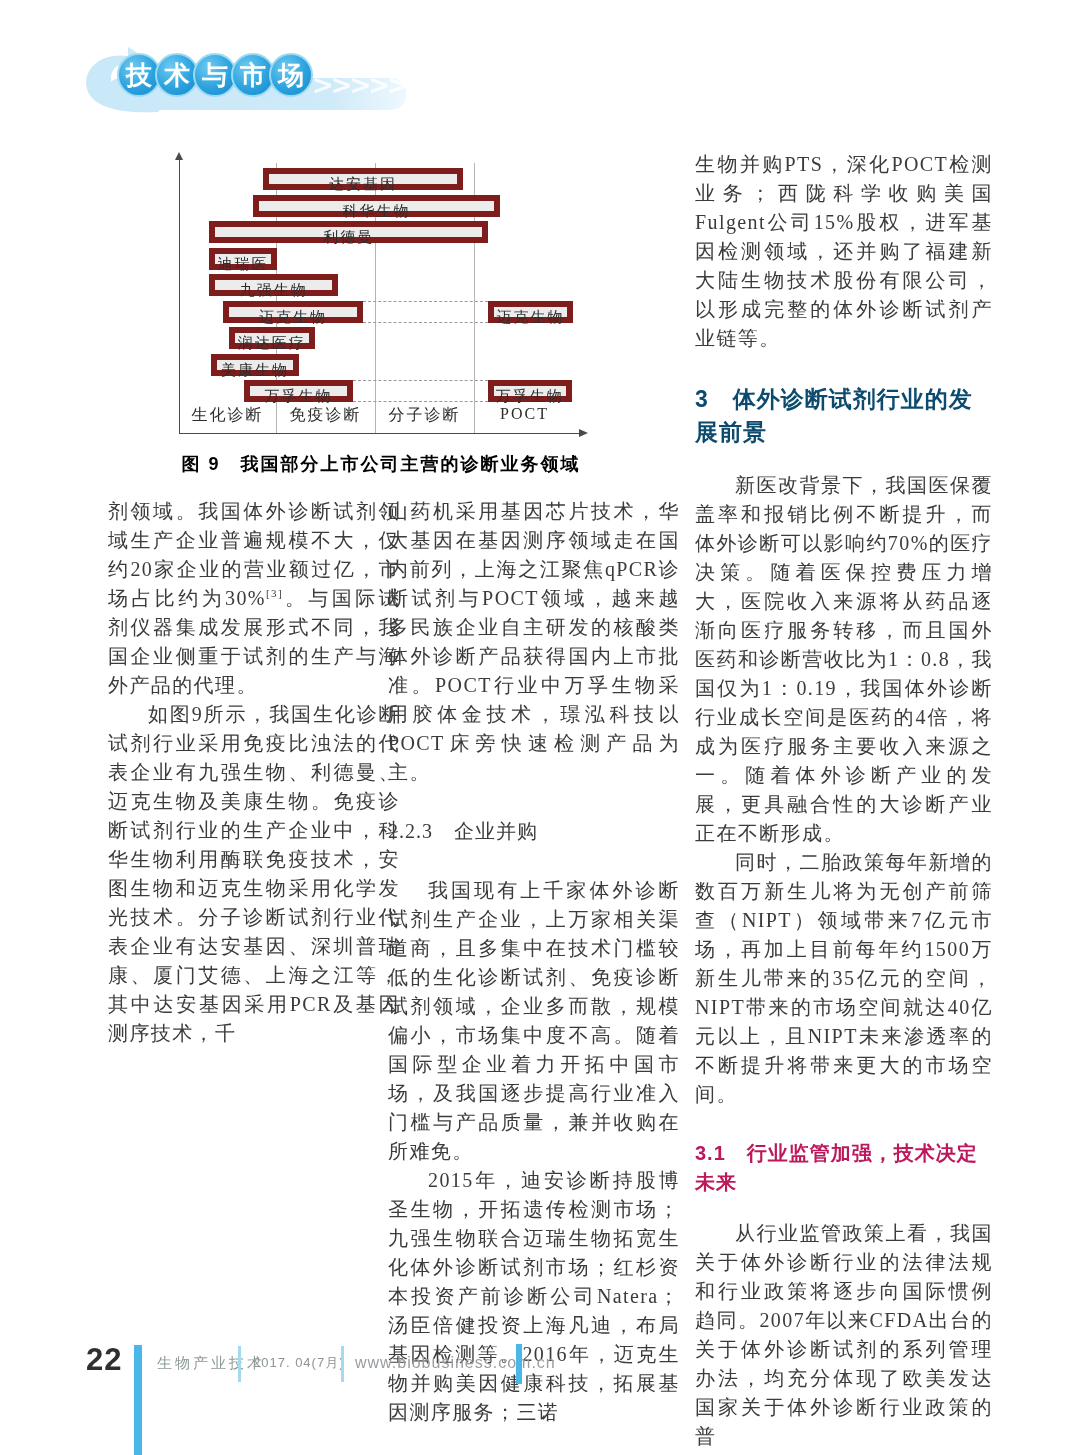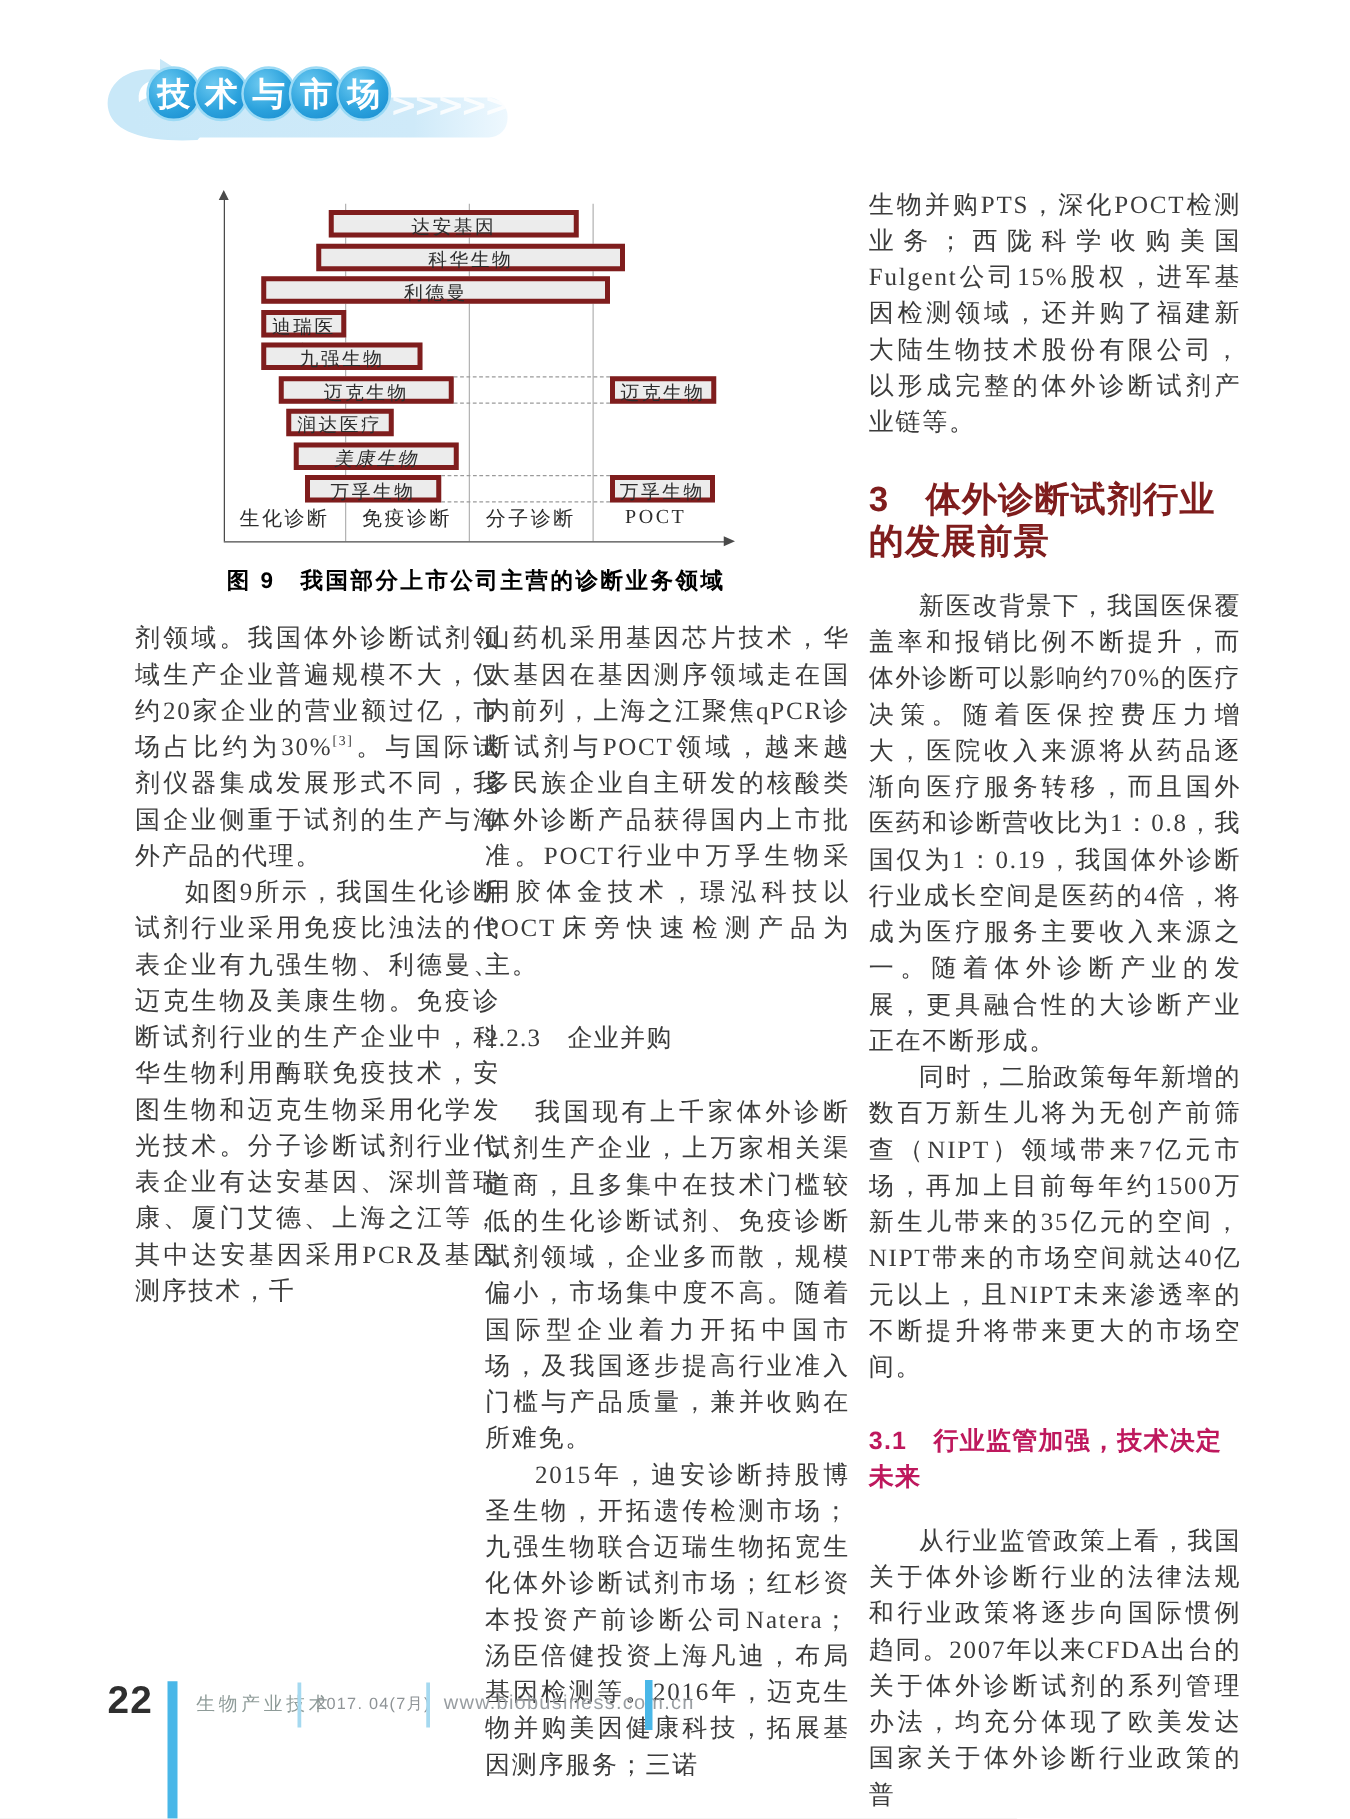--- a/index.html
+++ b/index.html
@@ -19,39 +19,39 @@
 
   
   .chart{position:absolute;left:160px;top:148px;width:442px;height:304px;font-size:15px;color:#2c2c2c;}
   .gridline{position:absolute;top:15px;height:270px;width:1px;background:#b4b4b4;}
   .axis-y{position:absolute;left:19px;top:12px;width:1px;height:273px;background:#4a4a4a;}
   .axis-y-arrow{position:absolute;left:15px;top:4px;width:0;height:0;
       border-left:4px solid transparent;border-right:4px solid transparent;border-bottom:8px solid #4a4a4a;}
   .axis-x{position:absolute;left:19px;top:285px;width:401px;height:1px;background:#4a4a4a;}
   .axis-x-arrow{position:absolute;left:419px;top:281px;width:0;height:0;
       border-top:4px solid transparent;border-bottom:4px solid transparent;border-left:9px solid #4a4a4a;}
-  .bar{position:absolute;height:22px;box-sizing:border-box;background:#ececec;border:4px solid #7f1d1d;
+  .bar{position:absolute;height:22px;box-sizing:border-box;background:#ececec;border:6px solid #7f1d1d;
       text-align:center;line-height:20px;letter-spacing:2px;}
   .dash{position:absolute;height:0;border-top:1px dashed #9a9a9a;}
   .cat-label{position:absolute;top:257px;transform:translateX(-50%);font-size:16px;letter-spacing:2px;white-space:nowrap;}
   .caption{position:absolute;left:160px;top:452px;width:442px;text-align:center;
       font-family:"Liberation Sans","DejaVu Sans",sans-serif;font-weight:bold;font-size:18px;
       color:#000000;letter-spacing:2px;}
 
   
   .col{position:absolute;font-size:20px;line-height:29px;text-align:justify;letter-spacing:1.4px;}
   .col1{left:86px;top:497px;width:292px;margin-left:22px;}
   .col2{left:388px;top:497px;width:292px;}
   .col3{left:695px;top:150px;width:298px;}
   .col .p{margin:0;}
   .col .indent{text-indent:2em;}
   .col sup{font-size:0.55em;vertical-align:super;line-height:0;}
   .h-serif{margin:30px 0;font-size:20px;letter-spacing:1px;}
   .h-blue{margin:30px 0 22px;font-family:"Liberation Sans","DejaVu Sans",sans-serif;font-weight:bold;
-      font-size:28px;line-height:33px;color:#7f1d1d;letter-spacing:1px;text-align:left;}
+      font-size:23px;line-height:33px;color:#0c4a6e;letter-spacing:1px;text-align:left;}
   .h-bold{margin:30px 0 22px;font-family:"Liberation Sans","DejaVu Sans",sans-serif;font-weight:bold;
       font-size:20px;color:#be185d;letter-spacing:1px;text-align:left;}
 
   
   .footer{position:absolute;left:0;top:1338px;width:1080px;height:117px;
       font-family:"Liberation Sans","DejaVu Sans",sans-serif;}
   .page-num{position:absolute;left:86px;top:4px;font-size:31px;font-weight:bold;color:#2f2f2f;letter-spacing:1px;}
   .fbar-main{position:absolute;left:134px;top:7px;width:8px;height:110px;background:#49b7e8;}
   .f-journal{position:absolute;left:157px;top:16px;font-size:15px;color:#8e9b98;letter-spacing:3px;}
   .f-sep1{position:absolute;left:238px;top:8px;width:3px;height:36px;background:#a5d9f0;}
@@ -100,21 +100,21 @@
       <div class="bar" style="left: 102.952px; top: 20px; width: 199.98px;">达安基因</div>
       <div class="bar" style="left: 93.052px; top: 46.5px; width: 247.104px;">科华生物</div>
       <div class="bar" style="left: 49.096px; top: 73px; width: 279.18px;">利德曼</div>
       <div class="bar" style="left: 49.096px; top: 99.5px; width: 68px; font-family: Liberation Serif, serif;">迪瑞医疗</div>
       <div class="bar" style="left: 49.096px; top: 126px; width: 129.096px;">九强生物</div>
       <div class="bar" style="left: 62.956px; top: 152.5px; width: 140.184px;">迈克生物</div>
       <div class="dash" style="left: 203.14px; top: 152.5px; width: 124.74px;"></div>
       <div class="dash" style="left: 203.14px; top: 173.5px; width: 124.74px;"></div>
       <div class="bar" style="left: 327.88px; top: 152.5px; width: 85.14px;">迈克生物</div>
       <div class="bar" style="left: 68.896px; top: 179px; width: 85.932px;">润达医疗</div>
-      <div class="bar" style="left: 75px; top: 205.5px; width: 132px; font-style: italic;">美康生物</div>
+      <div class="bar" style="left: 51px; top: 205.5px; width: 88px;">美康生物</div>
       <div class="bar" style="left: 83.944px; top: 232px; width: 108.9px;">万孚生物</div>
       <div class="dash" style="left: 192.844px; top: 232px; width: 135.036px;"></div>
       <div class="dash" style="left: 192.844px; top: 253px; width: 135.036px;"></div>
       <div class="bar" style="left: 327.88px; top: 232px; width: 83.952px;">万孚生物</div>
       <div class="cat-label" style="left: 67.51px;">生化诊断</div>
       <div class="cat-label" style="left: 165.52px;">免疫诊断</div>
       <div class="cat-label" style="left: 264.52px;">分子诊断</div>
       <div class="cat-label" style="left: 364.51px;">POCT</div>
     </div>
   <div class="caption">图 9　我国部分上市公司主营的诊断业务领域</div>

